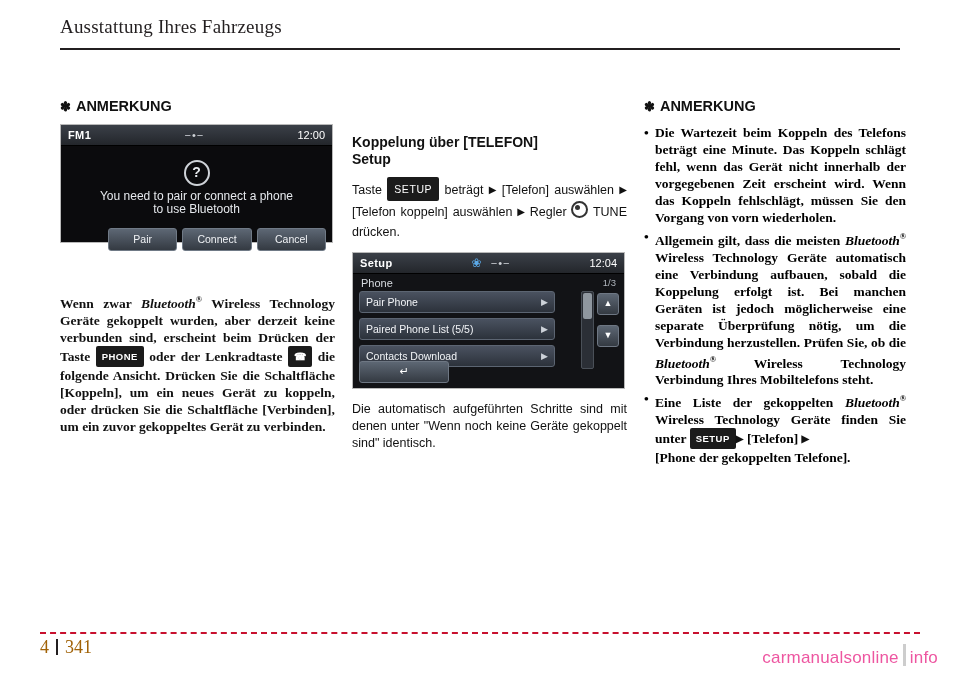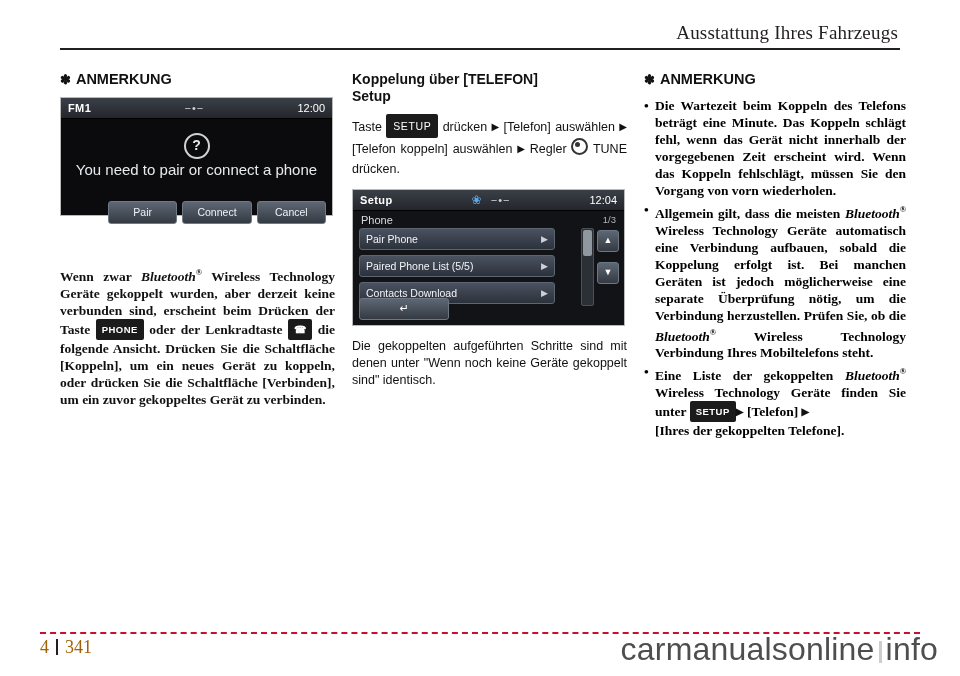--- a/index.html
+++ b/index.html
@@ -12,56 +12,56 @@
     background: #ffffff;
     font-family: "Liberation Serif", serif;
     color: #000;
     position: relative;
     overflow: hidden;
   }
 
   
   .page-header {
     position: absolute;
-    top: 22px;
+    top: 16px;
     left: 60px;
     width: 840px;
-    text-align: right;
+    text-align: left;
   }
   .page-header .title {
     font-family: "Liberation Serif", serif;
     font-size: 19px;
     color: #231f20;
     letter-spacing: .2px;
     padding-right: 2px;
   }
   .header-rule {
     position: absolute;
     top: 48px;
     left: 60px;
     width: 840px;
     height: 2px;
     background: #231f20;
   }
 
   
   .columns {
     position: absolute;
-    top: 71px;
+    top: 98px;
     left: 60px;
     width: 840px;
     height: 470px;
   }
   .col {
     position: absolute;
     top: 0;
     width: 275px;
   }
   .col-1 { left: 0; }
-  .col-2 { left: 292px; }
+  .col-2 { left: 292px; margin-top: 36px; }
   .col-3 { left: 584px; width: 262px;}
 
   
   .note-head {
     font-family: "Liberation Sans", sans-serif;
     font-weight: bold;
     font-size: 14.5px;
     color: #111;
     margin-bottom: 10px;
     white-space: nowrap;
@@ -136,21 +136,21 @@
     line-height: 21px;
     text-align: center;
     font-family: "Liberation Sans", sans-serif;
   }
   .s1-msg {
     position: absolute;
     top: 44px;
     left: 0;
     width: 100%;
     text-align: center;
-    font-size: 15px;
+    font-size: 12px;
     color: #e6e9ed;
     line-height: 13px;
   }
   .s1-buttons {
     position: absolute;
     bottom: 7px;
     left: 6px;
     right: 6px;
     display: flex;
     gap: 5px;
@@ -388,22 +388,22 @@
     height: 16px;
     background: #231f20;
     margin: 0 7px;
     vertical-align: -2px;
   }
   .watermark {
     position: absolute;
     right: 22px;
     bottom: 8px;
     font-family: "Liberation Sans", sans-serif;
-    font-size: 32px;
-    color: #404040;
+    font-size: 17px;
+    color: #ec4899;
     letter-spacing: .2px;
     opacity: .92;
   }
   .watermark .dotbar {
     display: inline-block;
     width: 3px;
     height: 22px;
     background: #c9c9c9;
     margin: 0 4px;
     vertical-align: -3px;
@@ -428,20 +428,21 @@
     <div class="screen screen-1">
       <div class="scr-top">
         <span class="left">FM1</span>
         <span class="mid">−•−</span>
         <span class="right">12:00</span>
       </div>
       <div class="s1-body">
         <div class="s1-qmark">?</div>
         <div class="s1-msg">
           <div>You need to pair or connect a phone</div>
+          <div>to use Bluetooth</div>
         </div>
         <div class="s1-buttons">
           <div class="s1-btn">Pair</div>
           <div class="s1-btn">Connect</div>
           <div class="s1-btn">Cancel</div>
         </div>
       </div>
     </div>
 
     <div class="body-serif">
@@ -450,21 +451,21 @@
   </div>
 
   <div class="col col-2">
 
     <div class="sub-head">
       <div>Koppelung über [TELEFON]</div>
       <div>Setup</div>
     </div>
 
     <div class="steps">
-      <span>Taste </span><span class="key">SETUP</span><span> drücken </span><span class="tri">▶</span><span> [Telefon] auswählen </span><span class="tri">▶</span><span> [Telefon koppeln] auswählen </span><span class="tri">▶</span><span> Regler </span><span class="knob"></span><span> TUNE drücken.</span>
+      <span>Taste </span><span class="key">SETUP</span><span> beträgt </span><span class="tri">▶</span><span> [Telefon] auswählen </span><span class="tri">▶</span><span> [Telefon koppeln] auswählen </span><span class="tri">▶</span><span> Regler </span><span class="knob"></span><span> TUNE drücken.</span>
     </div>
 
     <div class="screen screen-2">
       <div class="scr-top">
         <span class="left">Setup</span>
         <span class="mid"><span class="icon-bt">❀</span> &nbsp;−•−</span>
         <span class="right">12:04</span>
       </div>
       <div class="s2-title">Phone</div>
       <div class="s2-page">1/3</div>
@@ -483,38 +484,38 @@
         </div>
       </div>
       <div class="s2-scroll">
           <i></i>
         </div>
       <div class="s2-up">▲</div>
       <div class="s2-dn">▼</div>
       <div class="s2-back">↵</div>
     </div>
 
-    <div class="body-sans">Die gekoppelten aufgeführten Schritte sind mit denen unter "Wenn noch keine Geräte gekoppelt sind" identisch.</div>
+    <div class="body-sans">Die automatisch aufgeführten Schritte sind mit denen unter "Wenn noch keine Geräte gekoppelt sind" identisch.</div>
   </div>
 
   <div class="col col-3">
 
     <div class="note-head">
       <span class="star">✽</span><span>ANMERKUNG</span>
     </div>
 
     <ul class="bullets">
       <li>
         <span>Die Wartezeit beim Koppeln des Telefons beträgt eine Minute. Das Koppeln schlägt fehl, wenn das Gerät nicht innerhalb der vorgegebenen Zeit erscheint wird. Wenn das Koppeln fehlschlägt, müssen Sie den Vorgang von vorn wiederholen.</span>
       </li>
       <li>
         <span>Allgemein gilt, dass die meisten </span><span class="ital">Bluetooth</span><sup class="reg">®</sup><span> Wireless Technology Geräte automatisch eine Verbindung aufbauen, sobald die Koppelung erfolgt ist. Bei manchen Geräten ist jedoch möglicherweise eine separate Überprüfung nötig, um die Verbindung herzustellen. Prüfen Sie, ob die </span><span class="ital">Bluetooth</span><sup class="reg">®</sup><span> Wireless Technology Verbindung Ihres Mobiltelefons steht.</span>
       </li>
       <li>
-        <span>Eine Liste der gekoppelten </span><span class="ital">Bluetooth</span><sup class="reg">®</sup><span> Wireless Technology Geräte finden Sie unter </span><span class="key-sm">SETUP</span><span class="tri">▶</span><span> [Telefon] </span><span class="tri">▶</span><br><span>[Ihres der gekoppelten Telefone].</span>
+        <span>Eine Liste der gekoppelten </span><span class="ital">Bluetooth</span><sup class="reg">®</sup><span> Wireless Technology Geräte finden Sie unter </span><span class="key-sm">SETUP</span><span class="tri">▶</span><span> [Telefon] </span><span class="tri">▶</span><br><span>[Phone der gekoppelten Telefone].</span>
       </li>
     </ul>
   </div>
 </div>
 
 <div class="footer-rule"></div>
 <div class="folio">
   <span class="num">4</span><span class="bar"></span><span class="num">341</span>
 </div>
 <div class="watermark">

